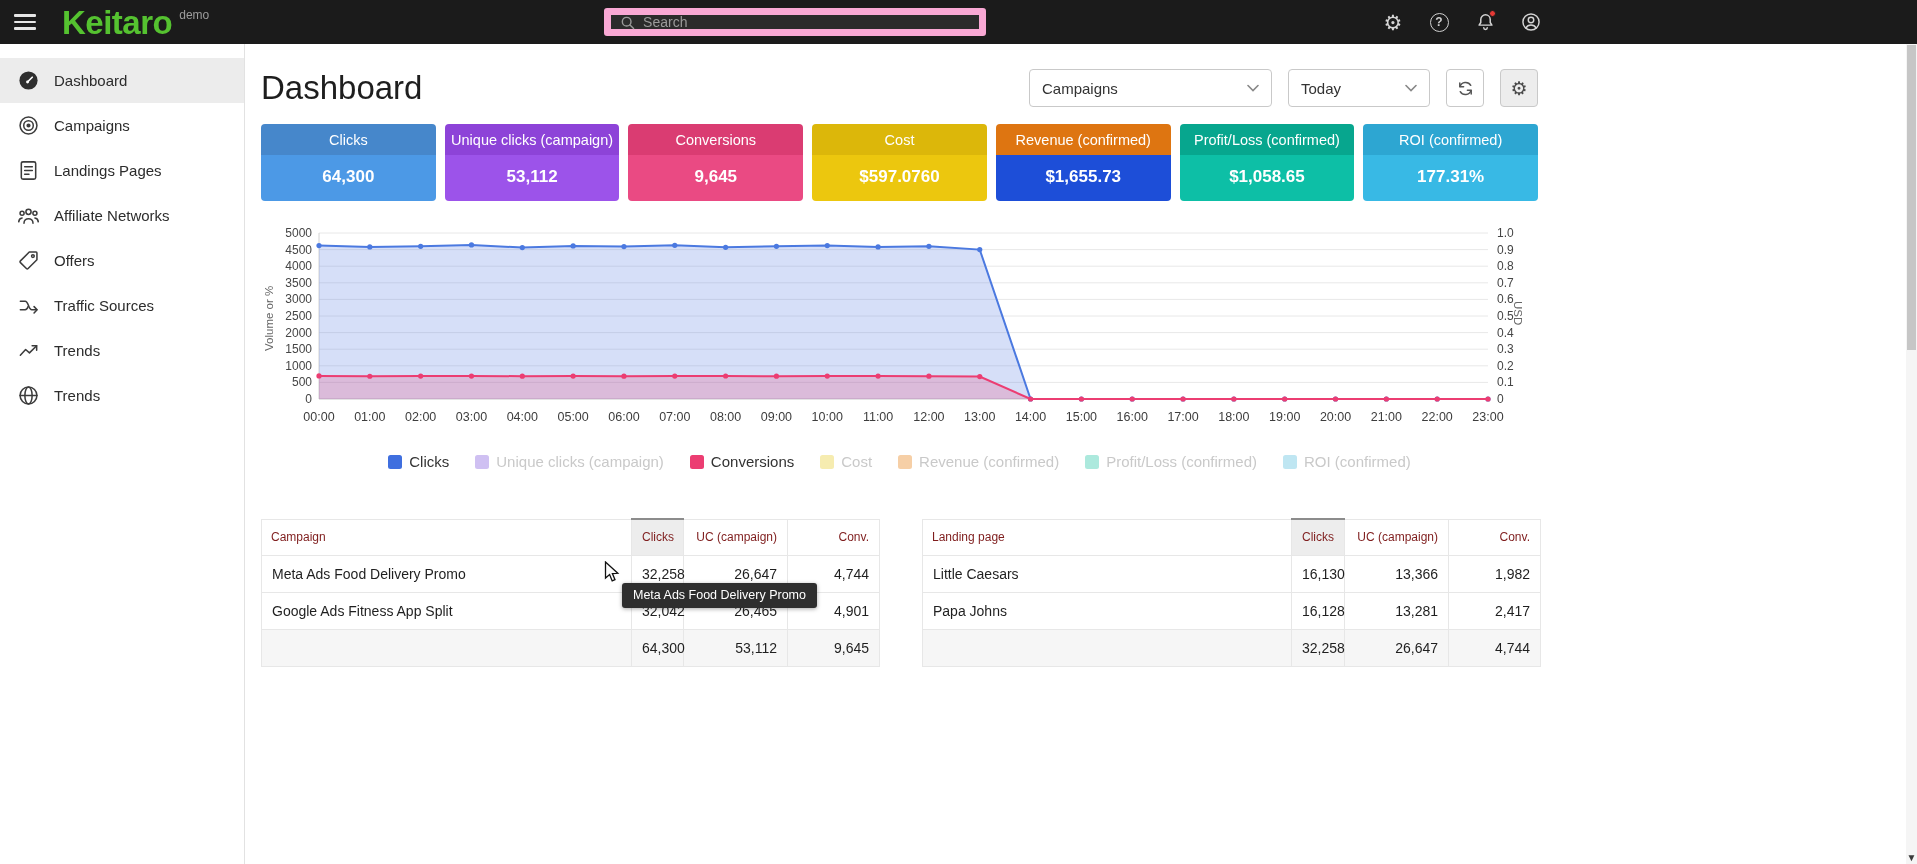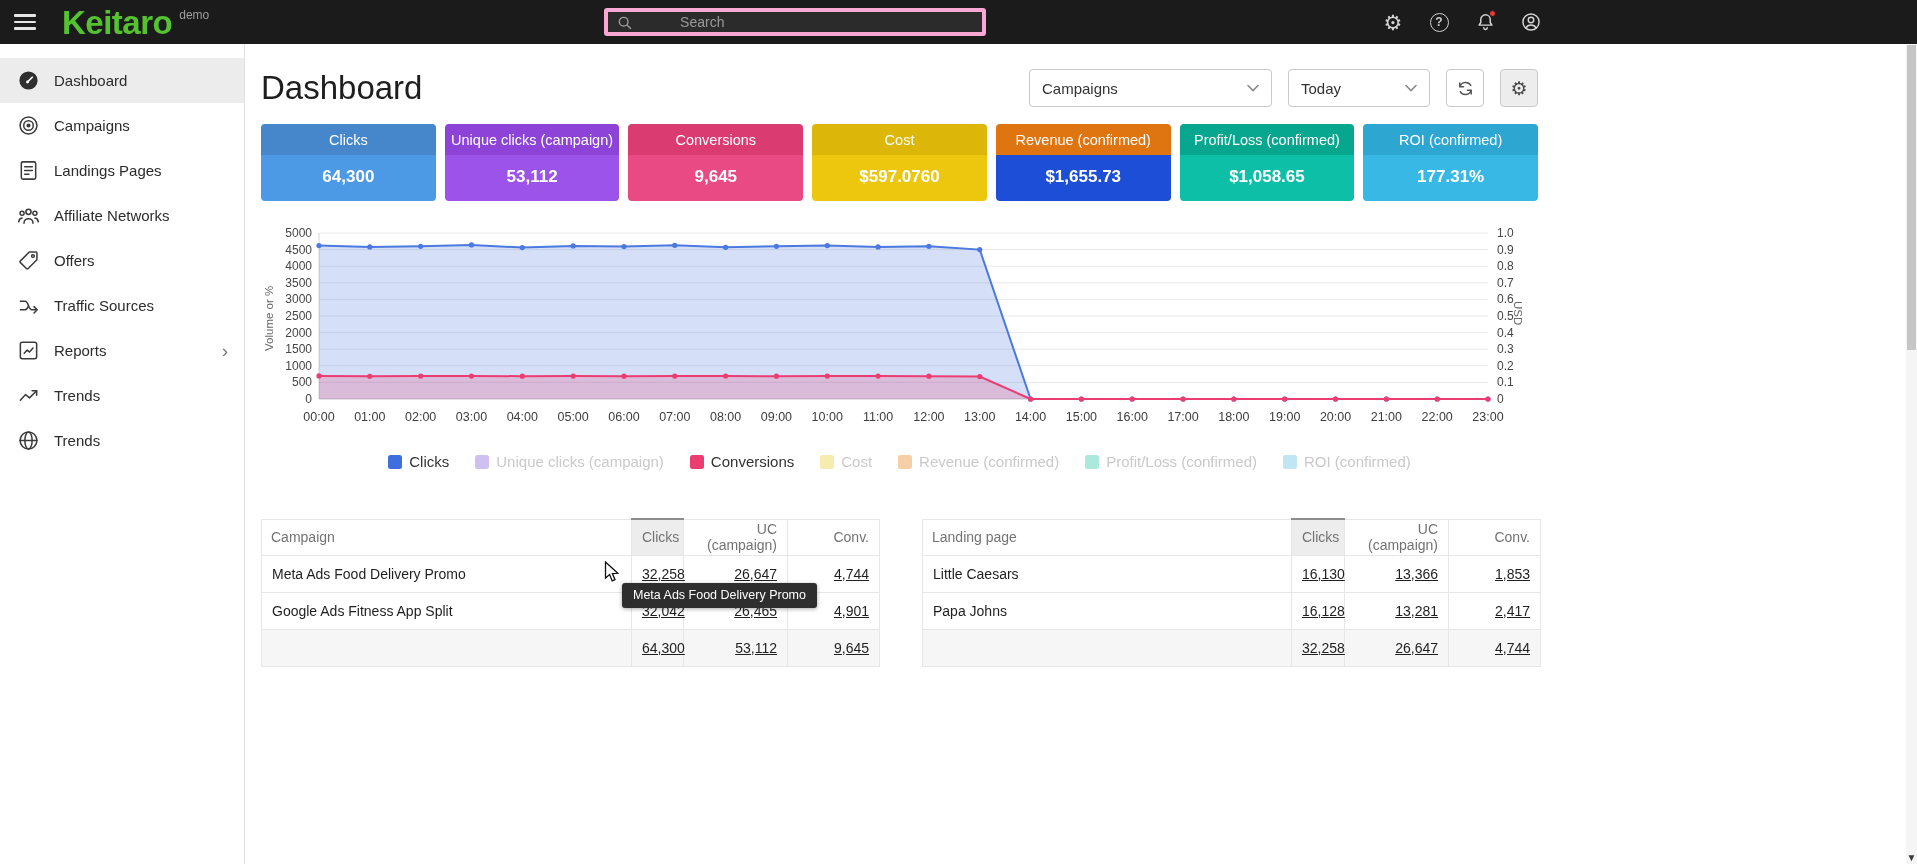--- a/index.html
+++ b/index.html
@@ -10,22 +10,22 @@
   
   .topbar { height:44px; background:#1b1b1b; display:flex; align-items:center;
     padding:0 374px 0 14px; position:relative; z-index:20; }
   .hamburger { width:26px; height:20px; display:flex; flex-direction:column;
     justify-content:center; gap:4px; cursor:pointer; }
   .hamburger span { display:block; width:22px; height:2.5px; background:#e6e6e6; border-radius:1px; }
   .logo-wrap { margin-left:22px; display:flex; align-items:flex-start; cursor:pointer; }
   .logo-text { color:#55c230; font-size:33px; font-weight:bold; letter-spacing:-0.5px; line-height:1; }
   .logo-sub { color:#9d9d9d; font-size:12px; margin-left:7px; margin-top:2px; }
   .search-zone { flex:1; display:flex; justify-content:center; }
-  .search-box { width:382px; height:28px; background:#2b2b2b; border:4px solid #f9a8d4;
-    border-radius:3px; display:flex; align-items:center; padding:0 9px;gap:40px; }
+  .search-box { width:382px; height:28px; background:#2b2b2b; border:7px solid #f9a8d4;
+    border-radius:3px; display:flex; align-items:center; padding:0 9px; }
   .search-box svg { flex:none; }
   .search-box input { flex:1; background:transparent; border:none; outline:none;
     color:#ddd; font-size:14px; margin-left:8px; font-family:inherit; }
   .search-box input::placeholder { color:#9a9a9a; }
   .topbar-icons { display:flex; align-items:center; gap:22px; }
   .tb-icon { width:24px; height:24px; display:flex; align-items:center; justify-content:center;
     cursor:pointer; position:relative; color:#d4d4d4; }
   .gear-glyph { font-size:21px; line-height:1; color:#d4d4d4; }
   .help-circle { width:19px; height:19px; border:1.6px solid #cfcfcf; border-radius:50%;
     display:flex; align-items:center; justify-content:center; font-size:12px; font-weight:bold; color:#cfcfcf; }
@@ -72,26 +72,26 @@
 
   .legend { margin-top:22px; display:flex; justify-content:center; align-items:center; gap:26px; }
   .legend-item { display:flex; align-items:center; gap:7px; font-size:15px; color:#333; cursor:pointer; }
   .legend-item.inactive { color:#c9c9c9; }
   .legend-swatch { width:14px; height:14px; border-radius:2.5px; flex:none; }
 
   
   .tables { display:flex; gap:42px; margin-top:48px; }
   table.data-table { border-collapse:collapse; table-layout:fixed; width:618px; font-size:14px; }
   .data-table th, .data-table td { border:1px solid #e7e7e7; }
-  .data-table th { height:36px; font-weight:400; color:#737373; font-size:14px;
+  .data-table th { height:36px; font-weight:400; color:#7f1d1d; font-size:12px;
     text-align:right; padding:0 10px; background:#fff; cursor:pointer; }
   .data-table th.th-name { text-align:left; padding-left:9px; }
   .data-table th.sorted { background:#ededed; border-top:2px solid #8c8c8c; }
   .data-table td { height:37px; padding:0 10px; color:#1f1f1f; background:#fff; }
-  .data-table td.td-num { text-align:right;text-decoration:underline; }
+  .data-table td.td-num { text-align:right; }
   .data-table tfoot td { background:#f6f6f6; }
 
   
   .hover-tooltip { position:absolute; left:622px; top:583px; background:#2e2e2e; color:#fff;
     font-size:12.5px; padding:5px 11px 6px; border-radius:3px; z-index:40;
     box-shadow:0 1px 4px rgba(0,0,0,.35); white-space:nowrap; }
   .cursor { position:absolute; left:604px; top:561px; z-index:50; pointer-events:none; }
   .scrollbar { position:fixed; top:44px; right:0; bottom:0; width:11px; background:#f5f5f5; z-index:30; }
   .scroll-thumb { position:absolute; top:1px; right:1px; width:9px; height:305px; background:#c6c6c6; }
   .scroll-arrow { position:absolute; bottom:1px; width:100%; text-align:center;
@@ -199,30 +199,20 @@
     </div>
     <div class="nav-item">
       <span class="nav-icon">
         <svg viewBox="0 0 24 24">
             <path d="M3.5 7.5h5c3.8 0 3.2 9 7 9h5"></path>
             <path d="M3.5 16.5h5c1.8 0 2.5-1.6 3.1-3.4"></path>
             <path d="M17.8 13.2l3.2 3.3-3.2 3.3"></path>
           </svg>
       </span>
       <span class="nav-label">Traffic Sources</span>
-    </div>
-    <div class="nav-item">
-      <span class="nav-icon">
-        <svg viewBox="0 0 24 24">
-            <rect x="3.5" y="3.5" width="17" height="17" rx="2"></rect>
-            <path d="M7.5 14.8l3.1-3.2 2.5 2 3.6-4.2"></path>
-          </svg>
-      </span>
-      <span class="nav-label">Reports</span>
-      <span class="nav-chevron">›</span>
     </div>
     <div class="nav-item">
       <span class="nav-icon">
         <svg viewBox="0 0 24 24">
             <path d="M3.5 17l5.5-6 4 3.5 7.5-7.5"></path>
             <path d="M15.8 7h4.7v4.7"></path>
           </svg>
       </span>
       <span class="nav-label">Trends</span>
     </div>
@@ -503,21 +493,21 @@
               <th class="sorted">Clicks</th>
               <th>UC (campaign)</th>
               <th>Conv.</th>
             </tr>
           </thead>
           <tbody>
             <tr>
               <td class="td-name">Little Caesars</td>
               <td class="td-num">16,130</td>
               <td class="td-num">13,366</td>
-              <td class="td-num">1,853</td>
+              <td class="td-num">1,982</td>
             </tr>
             <tr>
               <td class="td-name">Papa Johns</td>
               <td class="td-num">16,128</td>
               <td class="td-num">13,281</td>
               <td class="td-num">2,417</td>
             </tr>
           </tbody>
           <tfoot>
             <tr>

